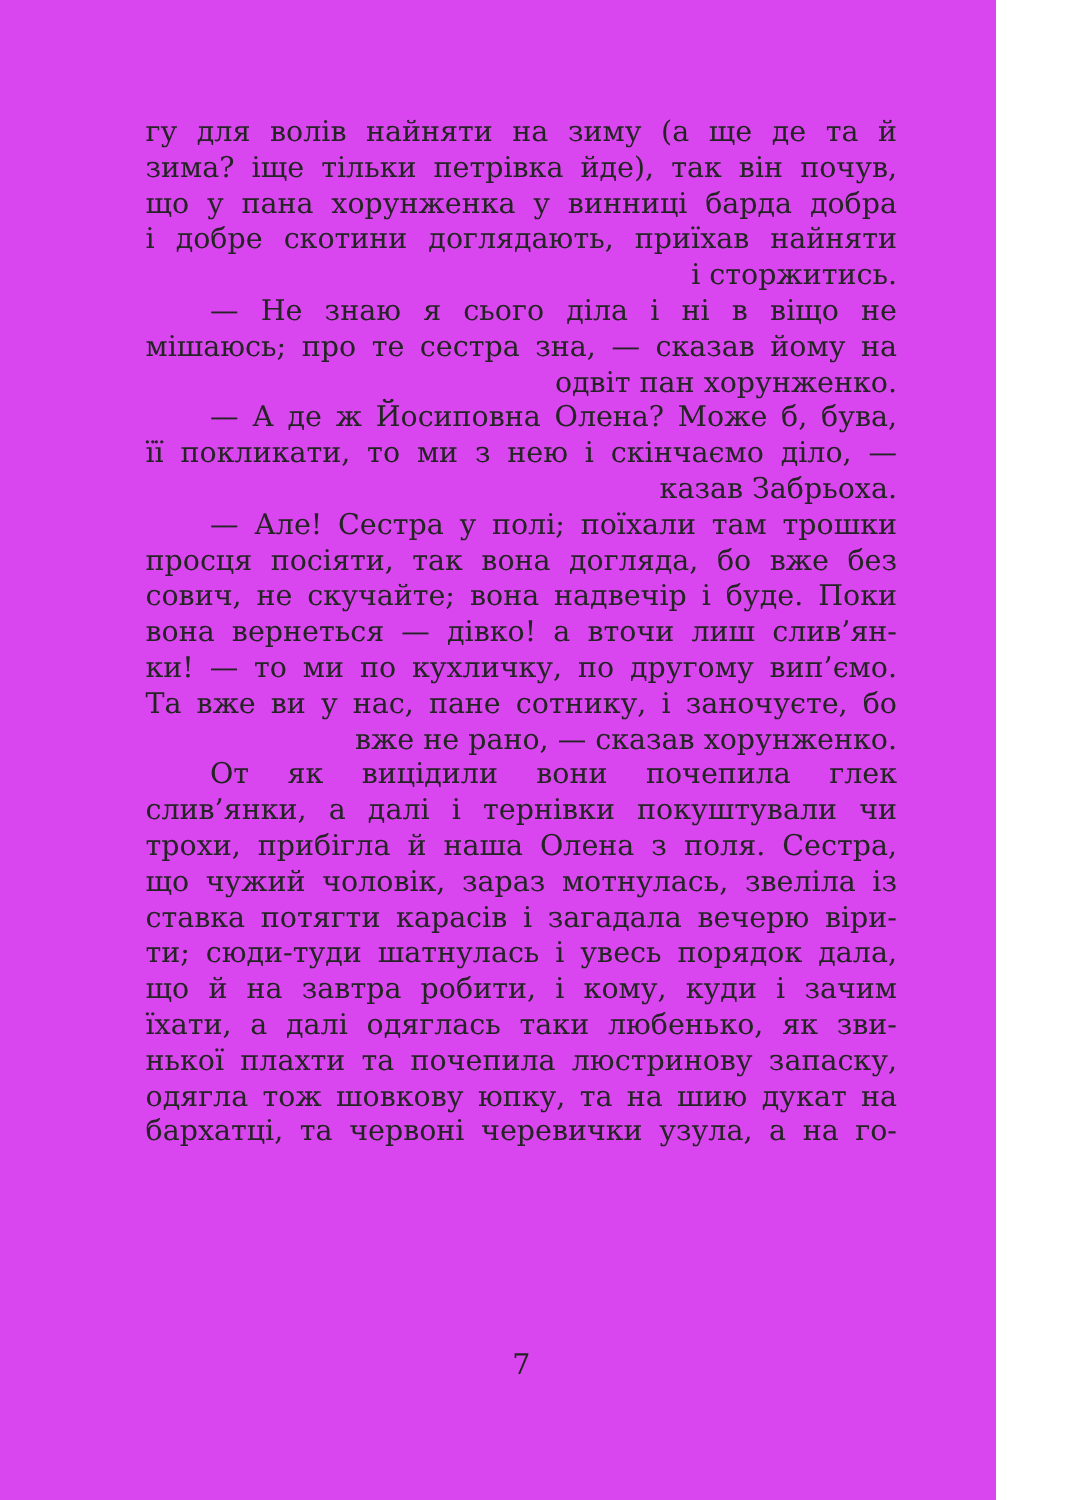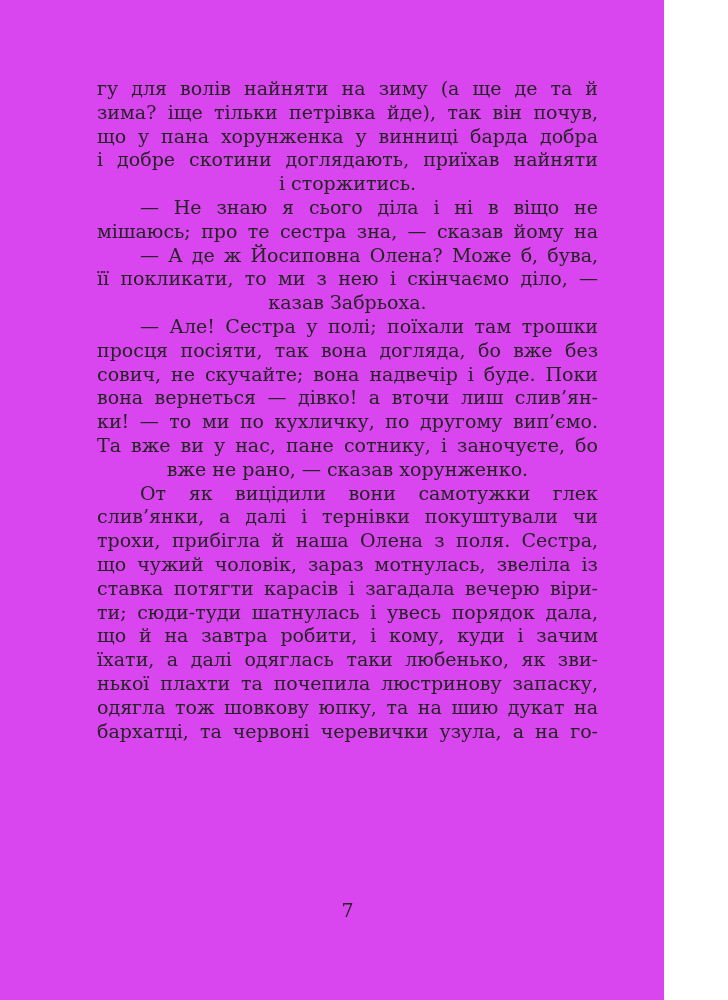--- a/index.html
+++ b/index.html
@@ -17,21 +17,21 @@
   }
   .text-block {
     position: absolute;
     left: 97px; top: 77px;
     width: 501px;
   }
   .paragraph { width: 100%; }
   .line {
     font-size: 19px;
     line-height: 23.8px;
-    text-align: center;
+    text-align: right;
     color: #242424;
   }
   
   .line.fill {
     text-align: justify;
     text-align-last: justify;
   }
   
   .line.indent {
     padding-left: 43px;
@@ -54,37 +54,38 @@
       <div class="paragraph">
         <div class="line fill">гу для волів найняти на зиму (а ще де та й</div>
         <div class="line fill">зима? іще тільки петрівка йде), так він почув,</div>
         <div class="line fill">що у пана хорунженка у винниці барда добра</div>
         <div class="line fill">і добре скотини доглядають, приїхав найняти</div>
         <div class="line">і сторжитись.</div>
       </div>
       <div class="paragraph">
         <div class="line fill indent">— Не знаю я сього діла і ні в віщо не</div>
         <div class="line fill">мішаюсь; про те сестра зна, — сказав йому на</div>
+        <div class="line">одвіт пан хорунженко.</div>
       </div>
       <div class="paragraph">
         <div class="line fill indent">— А де ж Йосиповна Олена? Може б, бува,</div>
         <div class="line fill">її покликати, то ми з нею і скінчаємо діло, —</div>
         <div class="line">казав Забрьоха.</div>
       </div>
       <div class="paragraph">
         <div class="line fill indent">— Але! Сестра у полі; поїхали там трошки</div>
         <div class="line fill">просця посіяти, так вона догляда, бо вже без</div>
         <div class="line fill">сович, не скучайте; вона надвечір і буде. Поки</div>
         <div class="line fill">вона вернеться — дівко! а вточи лиш слив’ян-</div>
         <div class="line fill">ки! — то ми по кухличку, по другому вип’ємо.</div>
         <div class="line fill">Та вже ви у нас, пане сотнику, і заночуєте, бо</div>
         <div class="line">вже не рано, — сказав хорунженко.</div>
       </div>
       <div class="paragraph">
-        <div class="line fill indent">От як вицідили вони самотужки глек</div>
+        <div class="line fill indent">От як вицідили вони почепила глек</div>
         <div class="line fill">слив’янки, а далі і тернівки покуштували чи</div>
         <div class="line fill">трохи, прибігла й наша Олена з поля. Сестра,</div>
         <div class="line fill">що чужий чоловік, зараз мотнулась, звеліла із</div>
         <div class="line fill">ставка потягти карасів і загадала вечерю віри-</div>
         <div class="line fill">ти; сюди-туди шатнулась і увесь порядок дала,</div>
         <div class="line fill">що й на завтра робити, і кому, куди і зачим</div>
         <div class="line fill">їхати, а далі одяглась таки любенько, як зви-</div>
         <div class="line fill">нької плахти та почепила люстринову запаску,</div>
         <div class="line fill">одягла тож шовкову юпку, та на шию дукат на</div>
         <div class="line fill">бархатці, та червоні черевички узула, а на го-</div>

